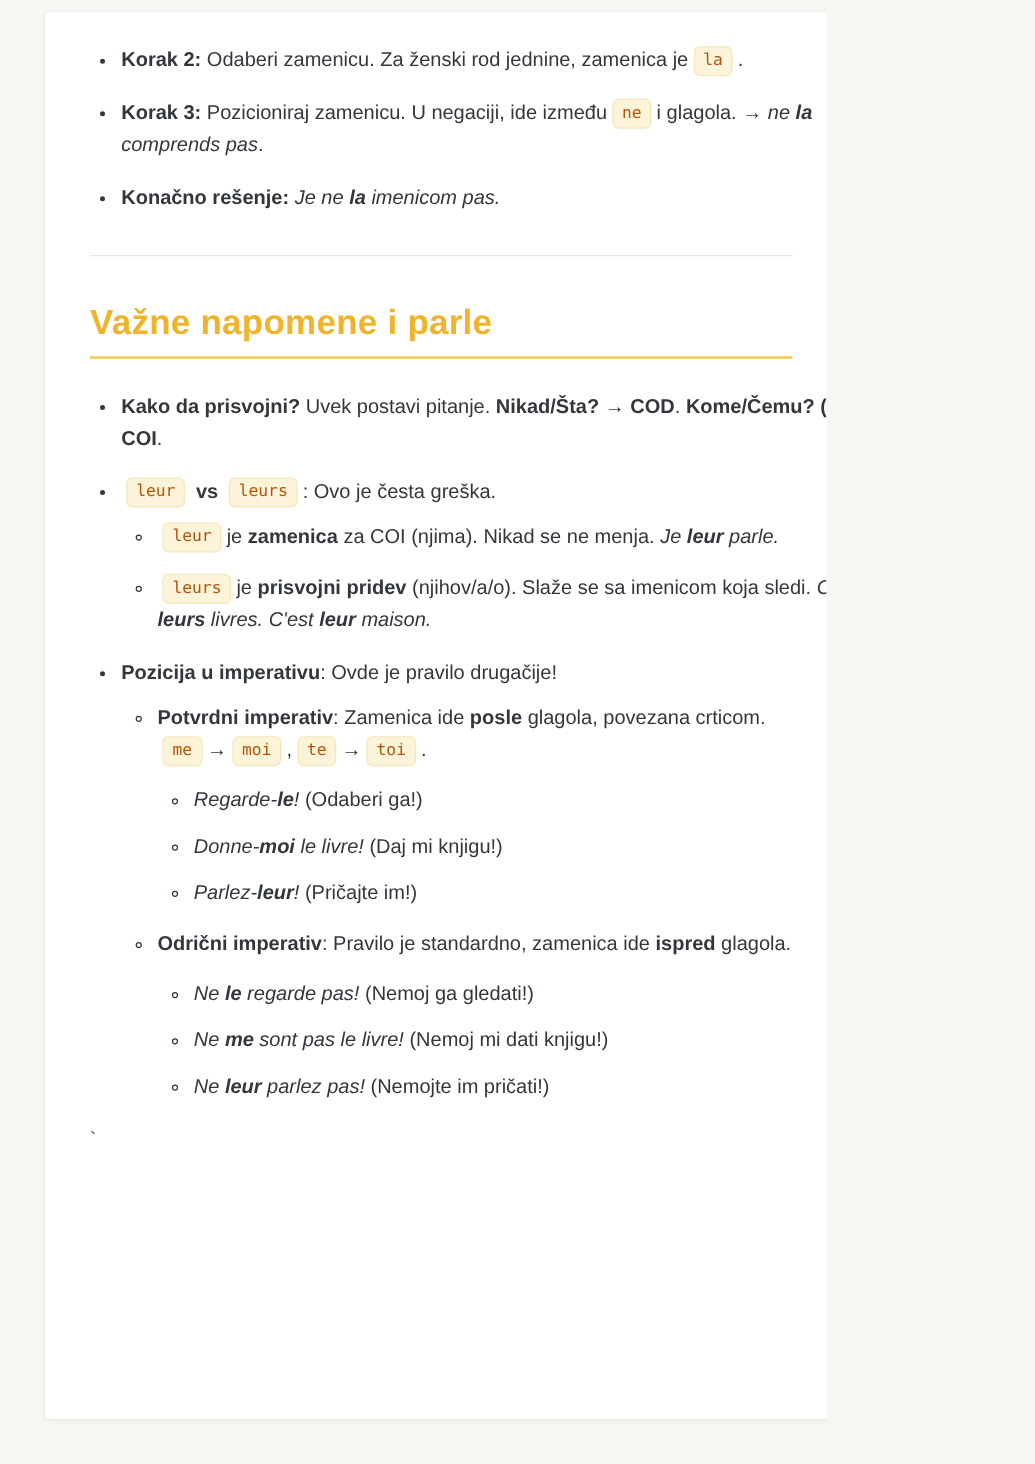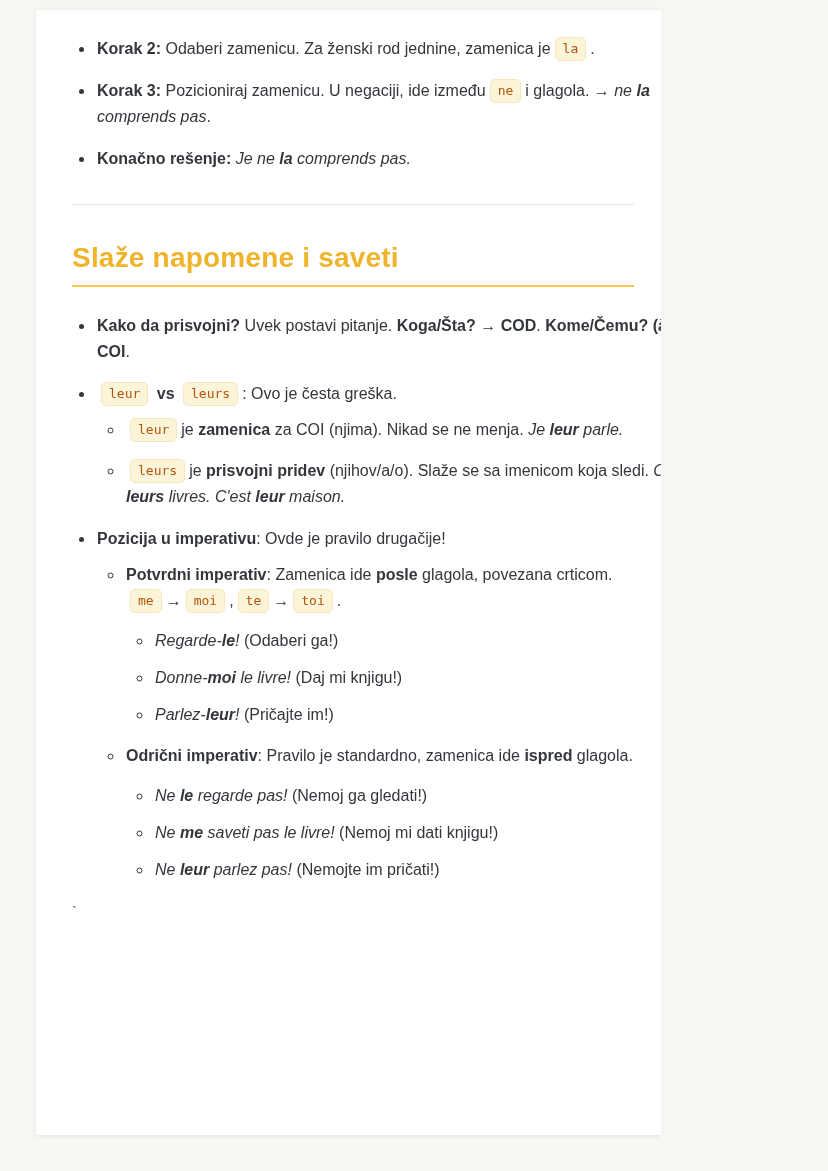--- a/index.html
+++ b/index.html
@@ -104,44 +104,44 @@
 
 <div class="page">
   <div class="card">
     <div class="rail"></div>
 
     <div class="content">
       <div class="list-root">
           <ul class="lvl0">
             <li><span class="seg-b">Korak 2:</span><span class=""> Odaberi zamenicu. Za ženski rod jednine, zamenica je</span><code class="chip">la</code><span class="">.</span></li>
             <li><span class="seg-b">Korak 3:</span><span class=""> Pozicioniraj zamenicu. U negaciji, ide između</span><code class="chip">ne</code><span class="">i glagola. → </span><span class="seg-i">ne </span><span class="seg-bi">la</span><span class="seg-i"> comprends pas</span><span class="">.</span></li>
-            <li><span class="seg-b">Konačno rešenje:</span><span class=""> </span><span class="seg-i">Je ne </span><span class="seg-bi">la</span><span class="seg-i"> comprends pas.</span></li>
+            <li><span class="seg-b">Konačno rešenje:</span><span class=""> </span><span class="seg-i">Je ne </span><span class="seg-bi">la</span><span class="seg-i"> imenicom pas.</span></li>
           </ul>
         </div>
 
       <hr class="divider">
 
-      <h1 class="heading">Slaže napomene i saveti</h1>
+      <h1 class="heading">Važne napomene i parle</h1>
 
       <div class="list-root">
           <ul class="lvl0">
-            <li><span class="seg-b">Kako da prisvojni?</span><span class=""> Uvek postavi pitanje. </span><span class="seg-b">Koga/Šta? → COD</span><span class="">. </span><span class="seg-b">Kome/Čemu? (à...)? → COI</span><span class="">.</span></li>
+            <li><span class="seg-b">Kako da prisvojni?</span><span class=""> Uvek postavi pitanje. </span><span class="seg-b">Nikad/Šta? → COD</span><span class="">. </span><span class="seg-b">Kome/Čemu? (à...)? → COI</span><span class="">.</span></li>
             <li><code class="chip">leur</code><span class=""> </span><span class="seg-b">vs</span><span class=""> </span><code class="chip">leurs</code><span class="">: Ovo je česta greška.</span><ul class="lvl1">
                 <li><code class="chip">leur</code><span class="">je </span><span class="seg-b">zamenica</span><span class=""> za COI (njima). Nikad se ne menja. </span><span class="seg-i">Je </span><span class="seg-bi">leur</span><span class="seg-i"> parle.</span></li>
                 <li><code class="chip">leurs</code><span class="">je </span><span class="seg-b">prisvojni pridev</span><span class=""> (njihov/a/o). Slaže se sa imenicom koja sledi. </span><span class="seg-i">Ce sont </span><span class="seg-bi">leurs</span><span class="seg-i"> livres. C'est </span><span class="seg-bi">leur</span><span class="seg-i"> maison.</span></li>
               </ul></li>
             <li><span class="seg-b">Pozicija u imperativu</span><span class="">: Ovde je pravilo drugačije!</span><ul class="lvl1">
                 <li><span class="seg-b">Potvrdni imperativ</span><span class="">: Zamenica ide </span><span class="seg-b">posle</span><span class=""> glagola, povezana crticom.</span><br><code class="chip">me</code><span class="">→</span><code class="chip">moi</code><span class="">,</span><code class="chip">te</code><span class="">→</span><code class="chip">toi</code><span class="">.</span><ul class="lvl2">
                     <li><span class="seg-i">Regarde-</span><span class="seg-bi">le</span><span class="seg-i">!</span><span class=""> (Odaberi ga!)</span></li>
                     <li><span class="seg-i">Donne-</span><span class="seg-bi">moi</span><span class="seg-i"> le livre!</span><span class=""> (Daj mi knjigu!)</span></li>
                     <li><span class="seg-i">Parlez-</span><span class="seg-bi">leur</span><span class="seg-i">!</span><span class=""> (Pričajte im!)</span></li>
                   </ul></li>
                 <li><span class="seg-b">Odrični imperativ</span><span class="">: Pravilo je standardno, zamenica ide </span><span class="seg-b">ispred</span><span class=""> glagola.</span><ul class="lvl2">
                     <li><span class="seg-i">Ne </span><span class="seg-bi">le</span><span class="seg-i"> regarde pas!</span><span class=""> (Nemoj ga gledati!)</span></li>
-                    <li><span class="seg-i">Ne </span><span class="seg-bi">me</span><span class="seg-i"> saveti pas le livre!</span><span class=""> (Nemoj mi dati knjigu!)</span></li>
+                    <li><span class="seg-i">Ne </span><span class="seg-bi">me</span><span class="seg-i"> sont pas le livre!</span><span class=""> (Nemoj mi dati knjigu!)</span></li>
                     <li><span class="seg-i">Ne </span><span class="seg-bi">leur</span><span class="seg-i"> parlez pas!</span><span class=""> (Nemojte im pričati!)</span></li>
                   </ul></li>
               </ul></li>
           </ul>
         </div>
 
       <div class="stray">`</div>
     </div>
 
     <div class="footer">(c) Knowunity 2028</div>

